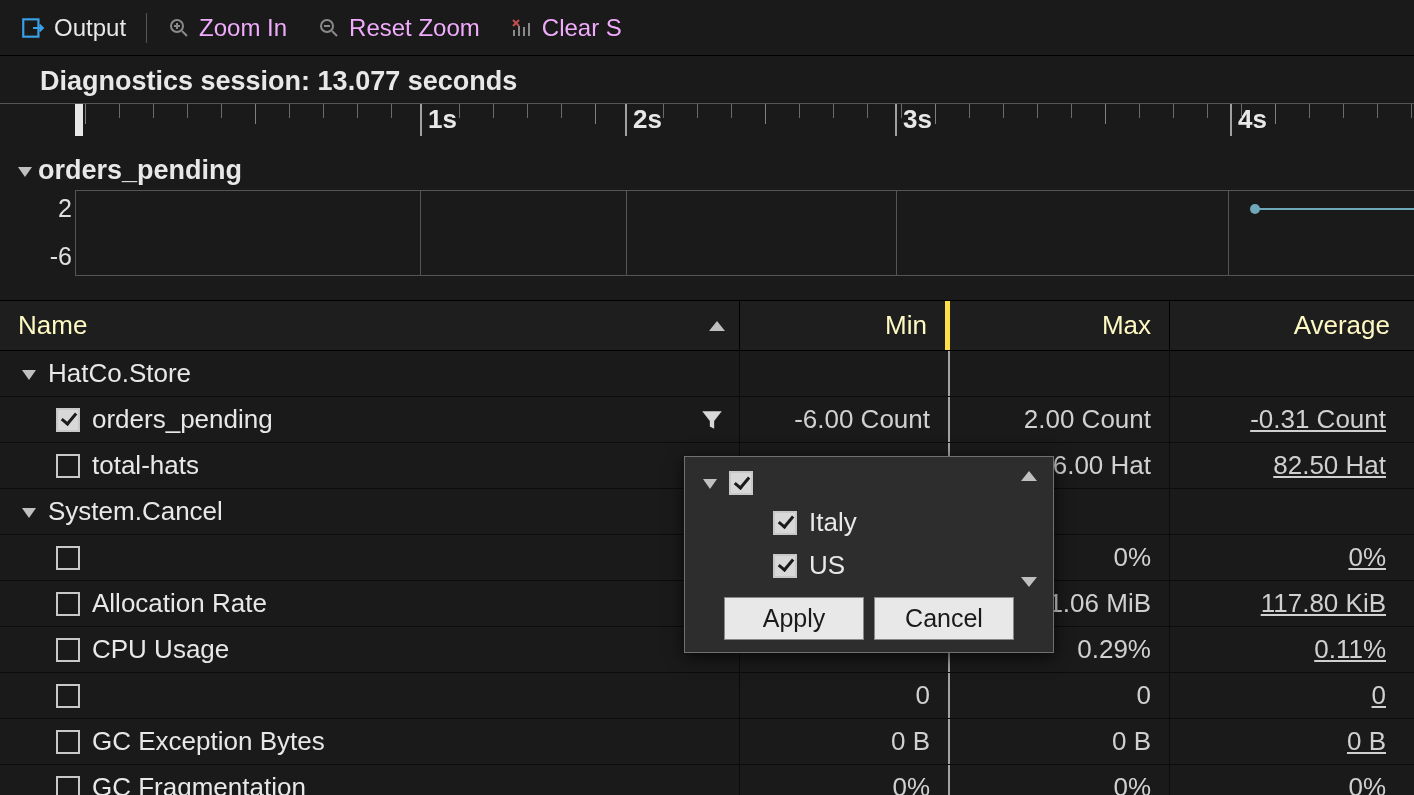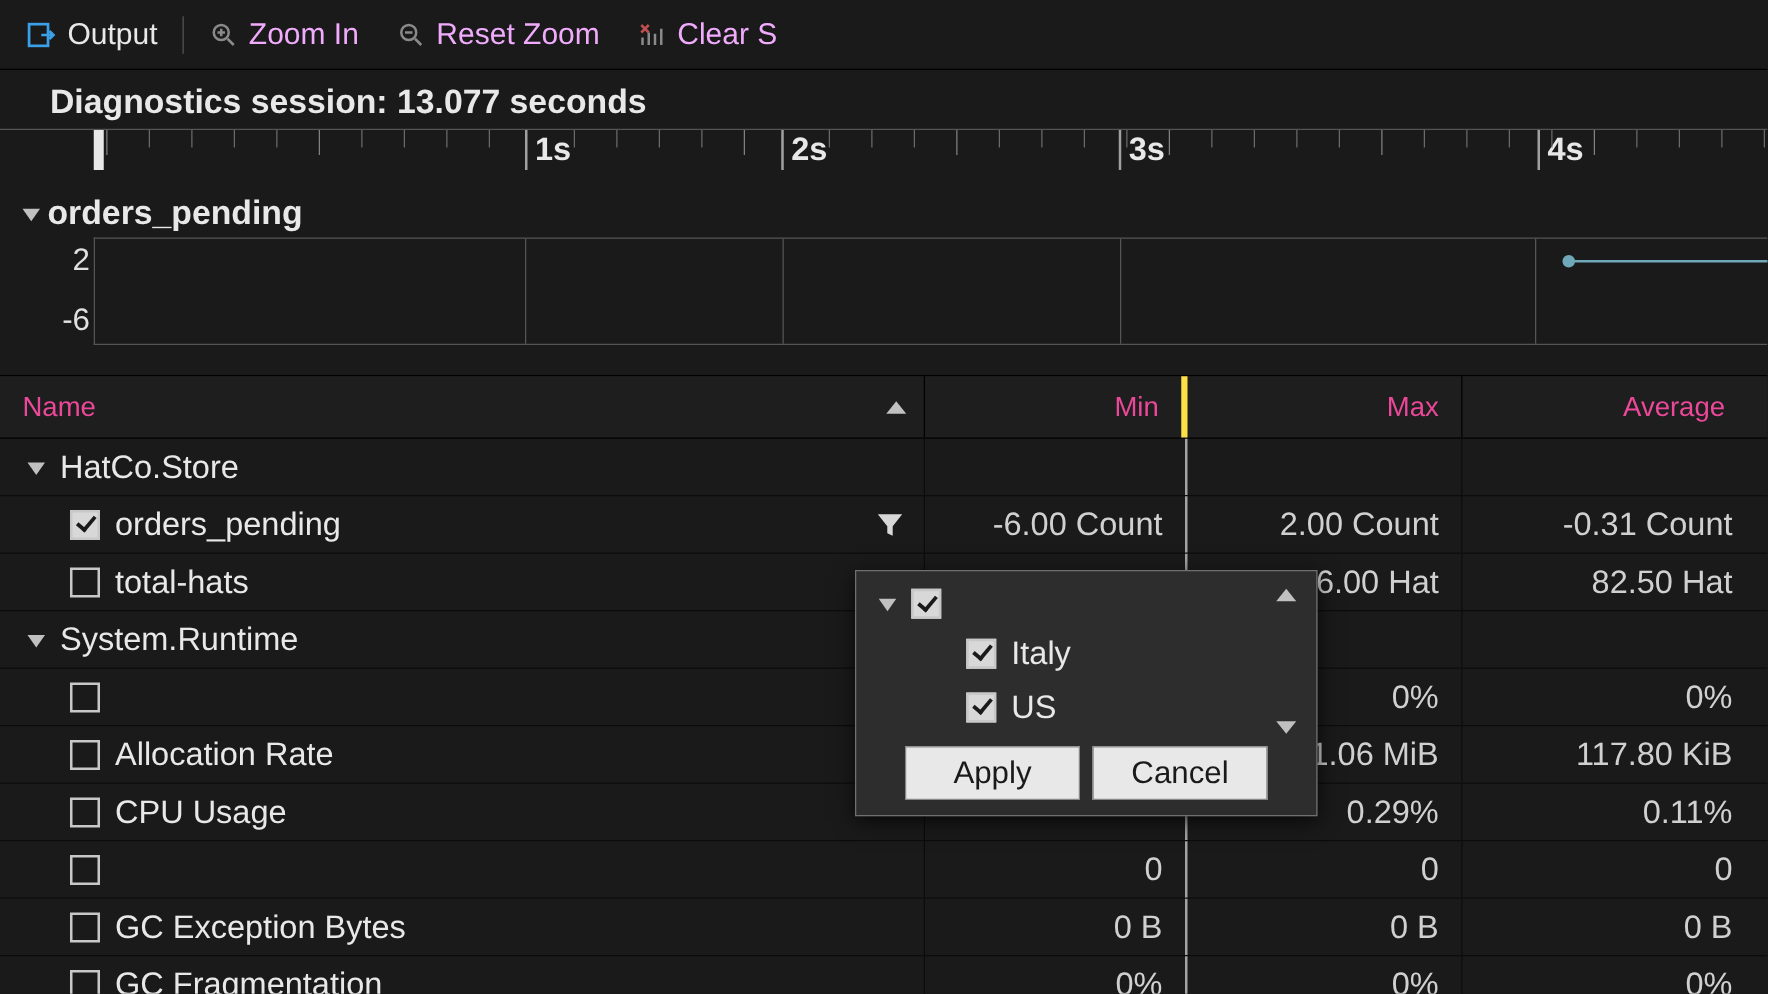--- a/index.html
+++ b/index.html
@@ -143,47 +143,47 @@
   .table-wrap {
     border-top: 1px solid #000;
     margin-top: 24px;
   }
   .thead {
     display: flex;
     border-bottom: 1px solid #000;
     background: #1e1e1e;
     height: 50px;
     align-items: center;
-    font-size: 22px;
-    color: #ec4899;
+    font-size: 26px;
+    color: #fef9c3;
   }
   .th-name { flex: 0 0 740px; padding-left: 18px; position: relative; border-right: 1px solid #000; height: 100%; display:flex; align-items:center;}
   .th-min  { flex: 0 0 210px; text-align: right; padding-right: 18px; border-right: 5px solid #fde047; height:100%; display:flex; align-items:center; justify-content:flex-end;}
   .th-max  { flex: 0 0 220px; text-align: right; padding-right: 18px; border-right: 1px solid #000; height:100%; display:flex; align-items:center; justify-content:flex-end;}
-  .th-avg  { flex: 1 1 auto; text-align: left; padding-right: 34px; height:100%; display:flex; align-items:center; justify-content:flex-end;}
+  .th-avg  { flex: 1 1 auto; text-align: left; padding-right: 24px; height:100%; display:flex; align-items:center; justify-content:flex-end;}
   .sort-arrow {
     position: absolute;
     right: 14px;
     width: 0; height: 0;
     border-left: 8px solid transparent;
     border-right: 8px solid transparent;
     border-bottom: 10px solid #c0c0c0;
   }
 
   .tbody .row {
     display: flex;
     align-items: center;
     height: 46px;
     border-bottom: 1px solid #0c0c0c;
     font-size: 26px;
   }
   .cell-name { flex: 0 0 740px; display:flex; align-items:center; gap:12px; padding-left: 22px; position:relative; height:100%; border-right: 1px solid #0c0c0c;}
   .cell-min  { flex: 0 0 210px; text-align:left; padding-right: 18px; border-right:2px solid #a3a3a3; height:100%; display:flex; align-items:center; justify-content:flex-end;}
   .cell-max  { flex: 0 0 220px; text-align:right; padding-right: 18px; border-right:1px solid #0c0c0c; height:100%; display:flex; align-items:center; justify-content:flex-end;}
-  .cell-avg  { flex: 1 1 auto; text-align:right; padding-right: 28px; height:100%; display:flex; align-items:center; justify-content:flex-end;}
+  .cell-avg  { flex: 1 1 auto; text-align:right; padding-right: 28px; height:100%; display:flex; align-items:center; justify-content:flex-end;text-decoration:underline;}
 
   .group .cell-name { padding-left: 22px; color:#e8e8e8;}
   .metric .cell-name { padding-left: 56px; color:#e8e8e8;}
 
   .chk {
     width: 24px; height: 24px;
     border: 2px solid #c8c8c8;
     background: #1a1a1a;
     display: inline-flex;
     align-items: center;
@@ -407,21 +407,21 @@
           <span class="chk"></span>
           <span>total-hats</span>
         </div>
         <div class="cell-min"></div>
         <div class="cell-max">146.00 Hat</div>
         <div class="cell-avg">82.50 Hat</div>
       </div>
       <div class="row group">
         <div class="cell-name">
           <span class="expander"></span>
-          <span>System.Runtime</span>
+          <span>System.Cancel</span>
         </div>
         <div class="cell-min"></div>
         <div class="cell-max"></div>
         <div class="cell-avg"></div>
       </div>
       <div class="row metric">
         <div class="cell-name">
           <span class="chk"></span>
         </div>
         <div class="cell-min"></div>

